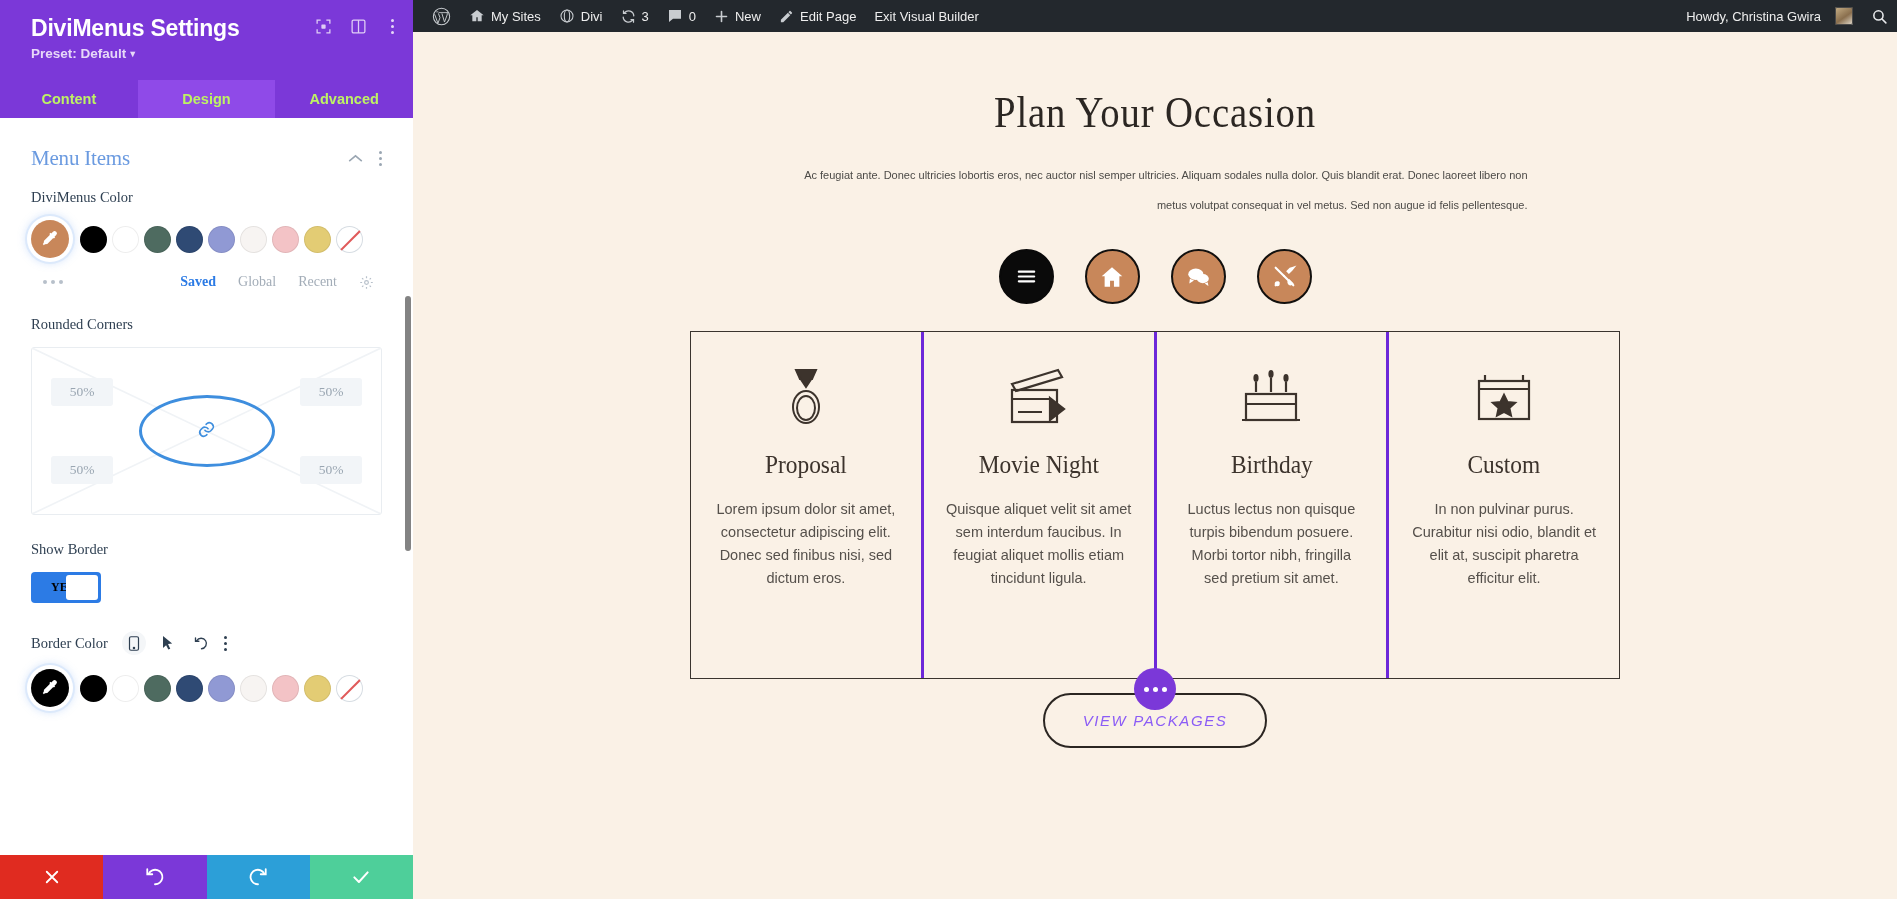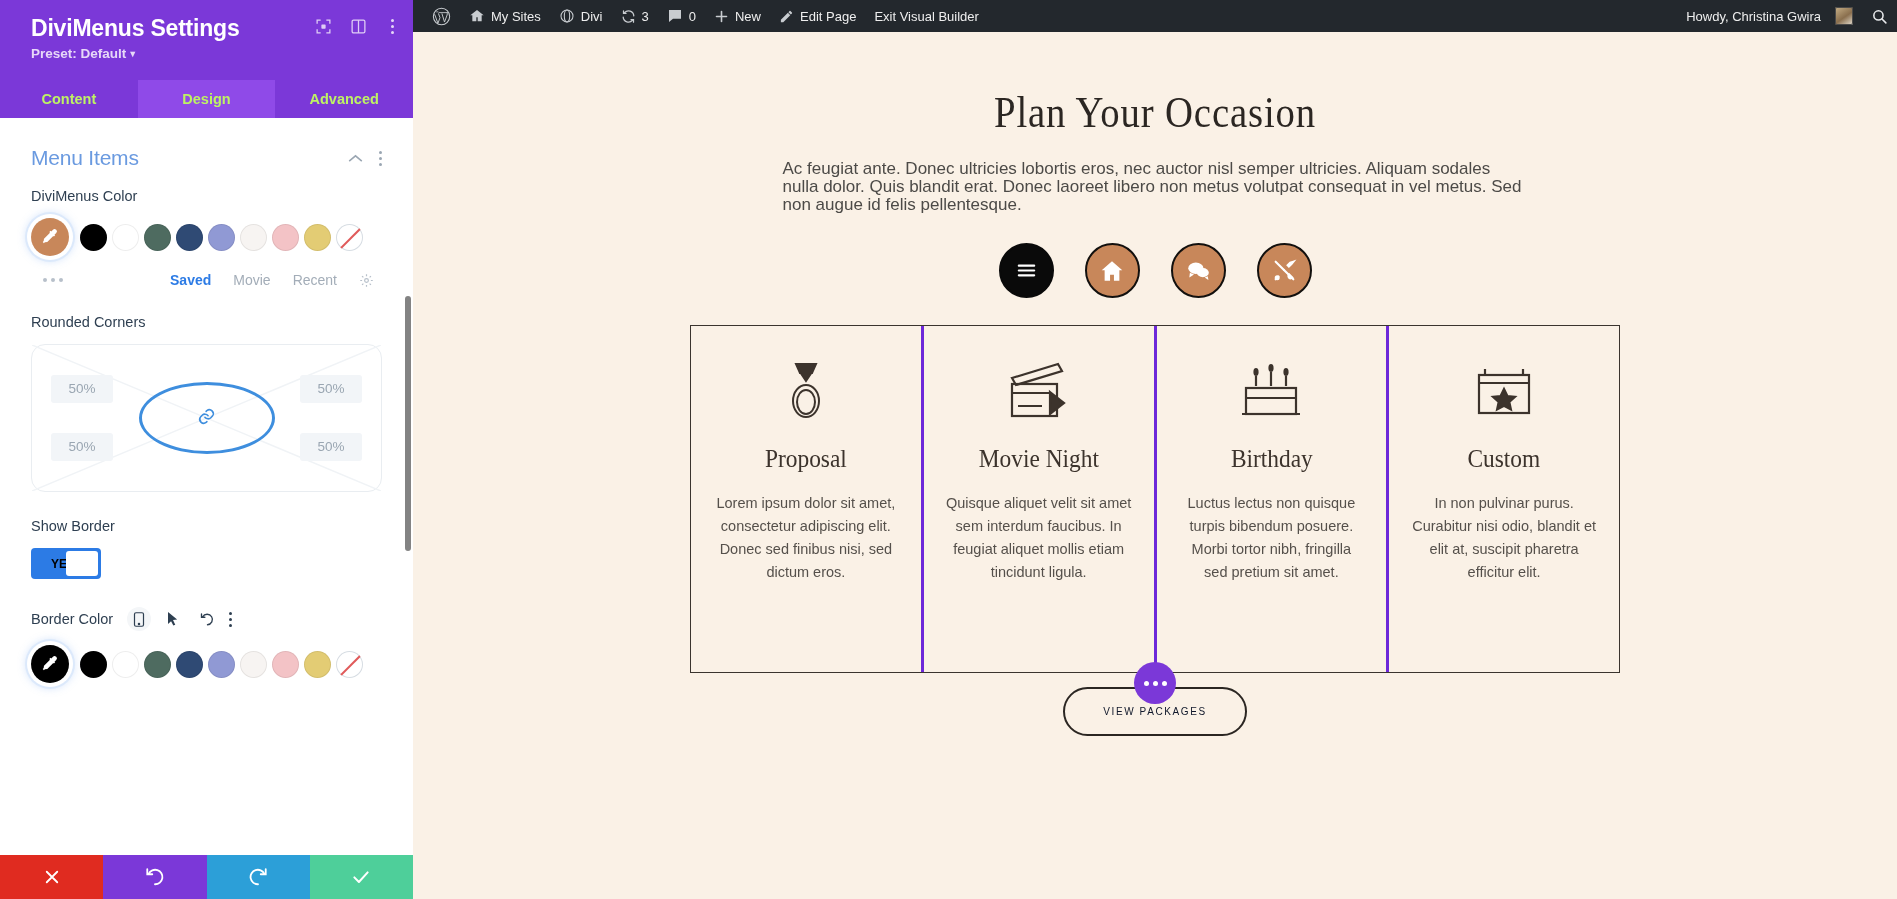--- a/index.html
+++ b/index.html
@@ -46,21 +46,21 @@
 
   .sp-tabs {
     display: flex; background: #7b38d8; height: 38px;
   }
   .sp-tab {
     flex: 1; text-align: center; line-height: 38px;
     color: #bef264; font-size: 14.5px; font-weight: 700; cursor: pointer;
   }
   .sp-tab.active { background: #8f4ae8; }
 
-  .sp-body { flex: 1; overflow: hidden; position: relative; padding-bottom: 0; }
+  .sp-body { flex: 1; overflow: hidden; position: relative; padding-bottom: 0; font-family: Liberation Serif, serif; }
   .sp-scroll { padding: 0 31px; }
 
   .section-head {
     display: flex; align-items: center; justify-content: space-between;
     padding: 28px 0 18px 0;
   }
   .section-title { color: #6a9ae0; font-size: 21px; font-weight: 400; letter-spacing: -0.2px;}
   .section-actions { display: flex; align-items: center; gap: 16px; }
   .chev-up { color: #9aa6b2; font-size: 14px; cursor: pointer; }
   .dots-v2 { display:flex; flex-direction:column; gap:3px; align-items:center; cursor:pointer;}
@@ -107,22 +107,22 @@
     margin-top: 16px; padding-right: 8px; gap: 36px;
   }
   .dots-h { display:flex; gap:4px; align-items:center; margin-left:12px; cursor:pointer;}
   .dots-h i { width: 4px; height: 4px; border-radius:50%; background:#b7c0ca; display:block;}
   .foot-tabs { display:flex; align-items:center; gap:22px; }
   .foot-tab { font-size: 14px; color: #a3adb8; cursor: pointer; }
   .foot-tab.active { color: #2c7be5; font-weight: 700; }
   .gear { color:#b7c0ca; cursor:pointer; display:flex; }
 
   .corner-box {
-    border: 1px solid #e9edf1; border-radius: 14px;
-    height: 148px; position: relative; margin-bottom: 4px;
+    border: 1px solid #e9edf1; border-radius: 3px;
+    height: 168px; position: relative; margin-bottom: 4px;
   }
   .corner-val {
     position: absolute; background: #f2f5f8; color: #9aa6b2;
     font-size: 13.5px; width: 62px; height: 28px; line-height:28px;
     text-align: center; border-radius: 3px;
   }
   .cv-tl { left: 19px; top: 30px; }
   .cv-tr { right: 19px; top: 30px; }
   .cv-bl { left: 19px; bottom: 30px; }
   .cv-br { right: 19px; bottom: 30px; }
@@ -178,22 +178,22 @@
   }
   .pv-content { height: 867px; position: relative; overflow: hidden; margin-top: 36px; }
 
   .pv-h1 {
     text-align:center; font-family: "Liberation Serif", serif;
     font-size: 45px; color: #2b2622; padding-top: 18px; letter-spacing: 1px;
     font-weight: 400;
     transform: scaleX(0.86); transform-origin: center;
   }
   .pv-p {
-    max-width: 745px; margin: 22px auto 0; text-align: left;
-    font-size: 17px; line-height: 18px; color: #4c4a47;
+    max-width: 745px; margin: 22px auto 0; text-align: right;
+    font-size: 11px; line-height: 30px; color: #4c4a47;
   }
   .icon-row {
     display: flex; justify-content: center; gap: 31px; margin-top: 29px;
   }
   .circ {
     width: 55px; height: 55px; border-radius: 50%;
     display:flex; align-items:center; justify-content:center;
     cursor:pointer; border: 2px solid #12100e;
   }
   .circ.dark { background: #0a0a0a; border-color: #0a0a0a;}
@@ -213,22 +213,22 @@
     font-family: "Liberation Serif", serif; font-size: 26px;
     color: #3c332c; margin-top: 14px; font-weight: 400;
     transform: scaleX(0.9);
   }
   .card-text {
     font-size: 14.5px; line-height: 23px; color: #55504b; margin-top: 18px;
   }
   .cta-wrap { position: relative; display:flex; justify-content:center; margin-top: 14px; }
   .cta-btn {
     border: 2px solid #2b2622; border-radius: 40px; padding: 17px 38px;
-    font-size: 10px; letter-spacing: 1.6px; color: #0f172a; background: transparent;
-    font-family: "Liberation Sans", sans-serif; cursor: pointer;
+    font-size: 15px; letter-spacing: 1.6px; color: #8b5cf6; background: transparent;
+    font-family: "Liberation Sans", sans-serif; cursor: pointer; font-style: italic;
   }
   .purple-dots {
     position: absolute; top: -25px; left: 50%; transform: translateX(-50%);
     width: 42px; height: 42px; border-radius: 50%; background: #7b38d8;
     display:flex; align-items:center; justify-content:center; gap: 4px; cursor:pointer;
     z-index: 5;
   }
   .purple-dots i { width: 5px; height: 5px; border-radius: 50%; background:#fff; display:block;}
 </style>
 </head>
@@ -309,21 +309,21 @@
           <span class="sw sw-none"></span>
         </div>
         <div class="swatch-foot">
           <span class="dots-h">
               <i></i>
               <i></i>
               <i></i>
             </span>
           <span class="foot-tabs">
             <span class="foot-tab active">Saved</span>
-            <span class="foot-tab">Movie</span>
+            <span class="foot-tab">Global</span>
             <span class="foot-tab">Recent</span>
             <span class="gear">
               <svg width="15" height="15" viewBox="0 0 24 24" fill="none" stroke="#b7c0ca" stroke-width="1.9">
                 <circle cx="12" cy="12" r="3"></circle>
                 <path d="M12 2v3M12 19v3M2 12h3M19 12h3M4.9 4.9l2.1 2.1M17 17l2.1 2.1M19.1 4.9L17 7M7 17l-2.1 2.1"></path>
               </svg>
             </span>
           </span>
         </div>
 

